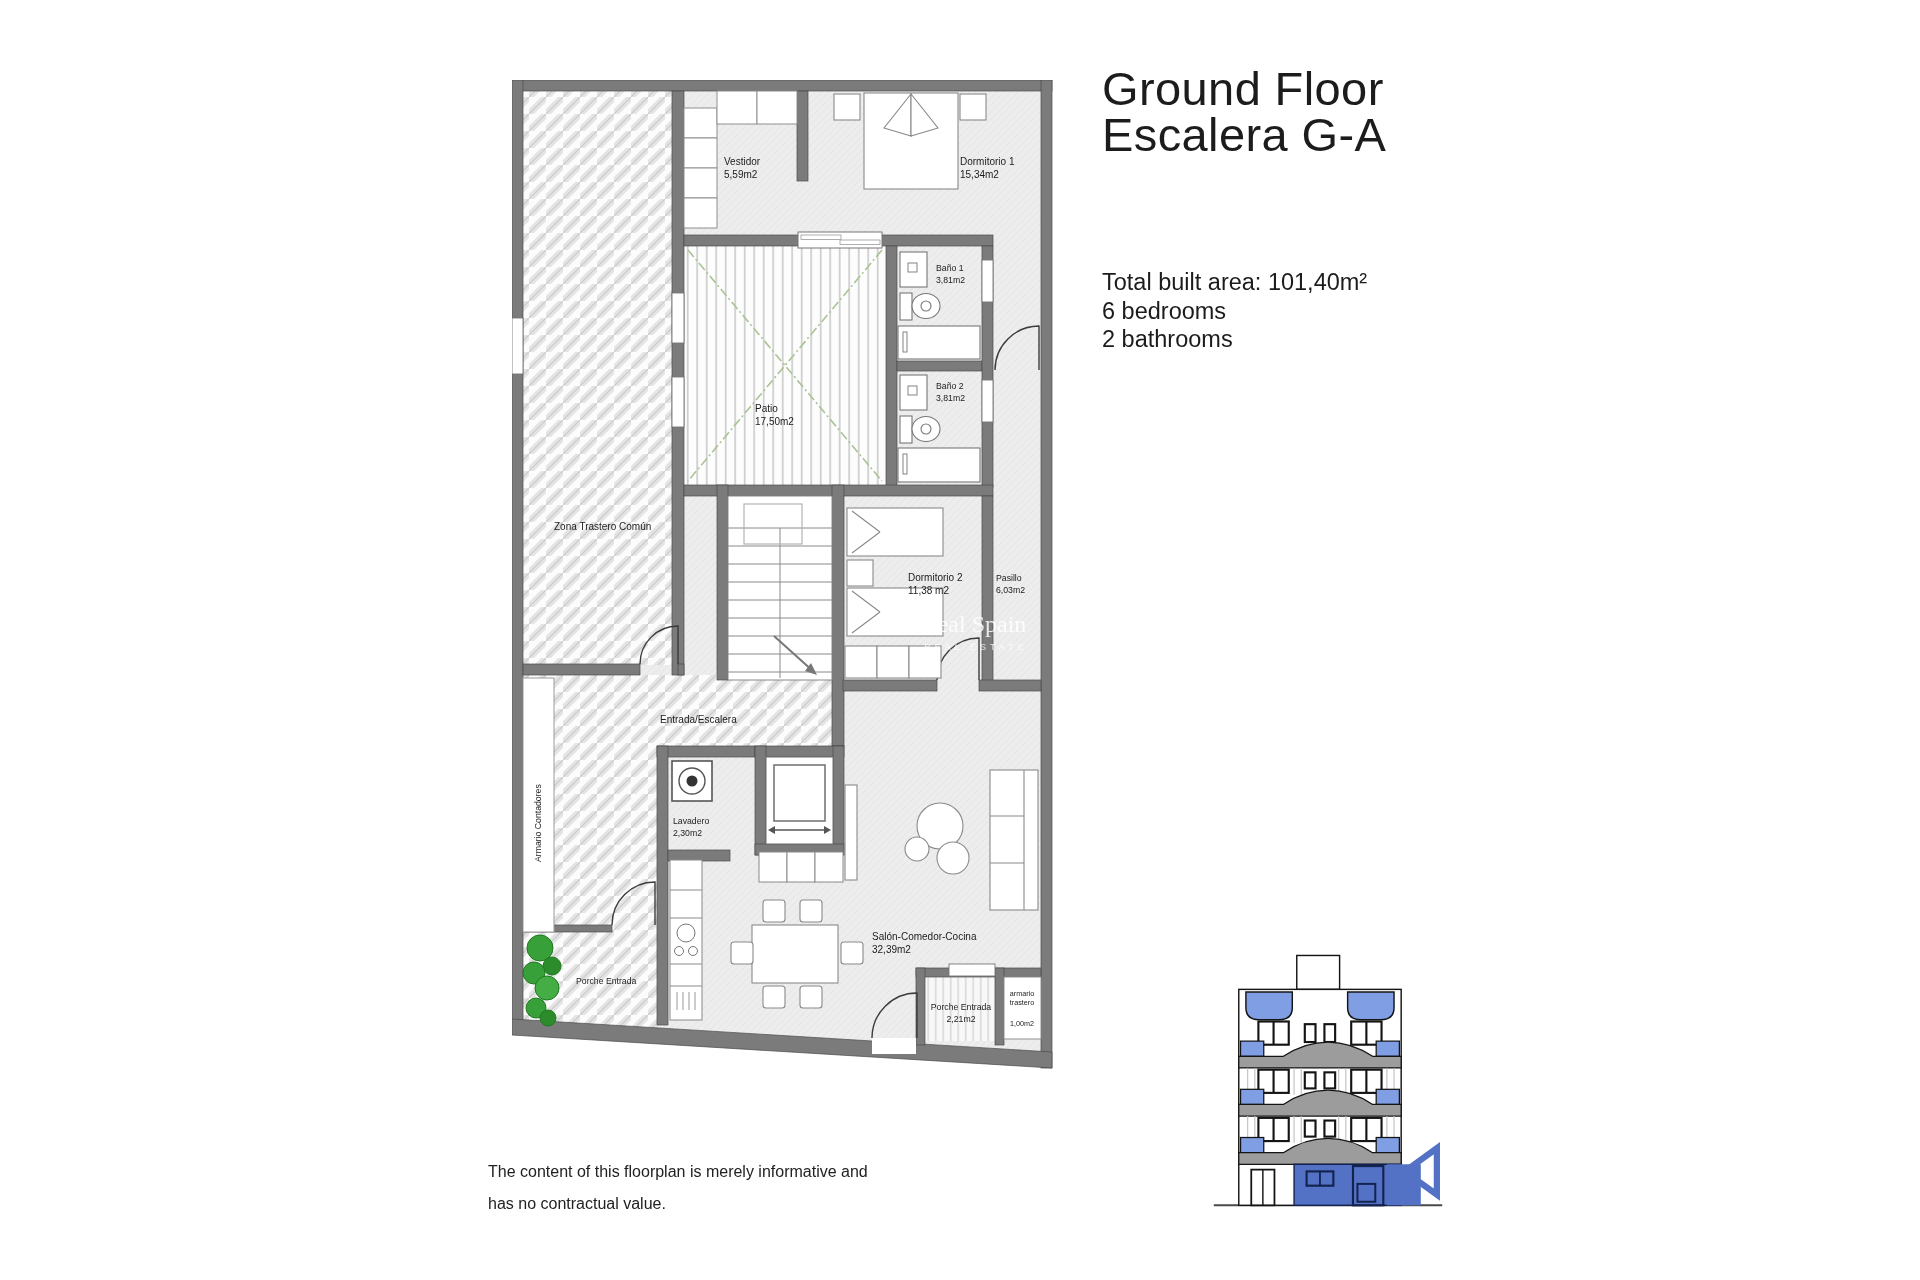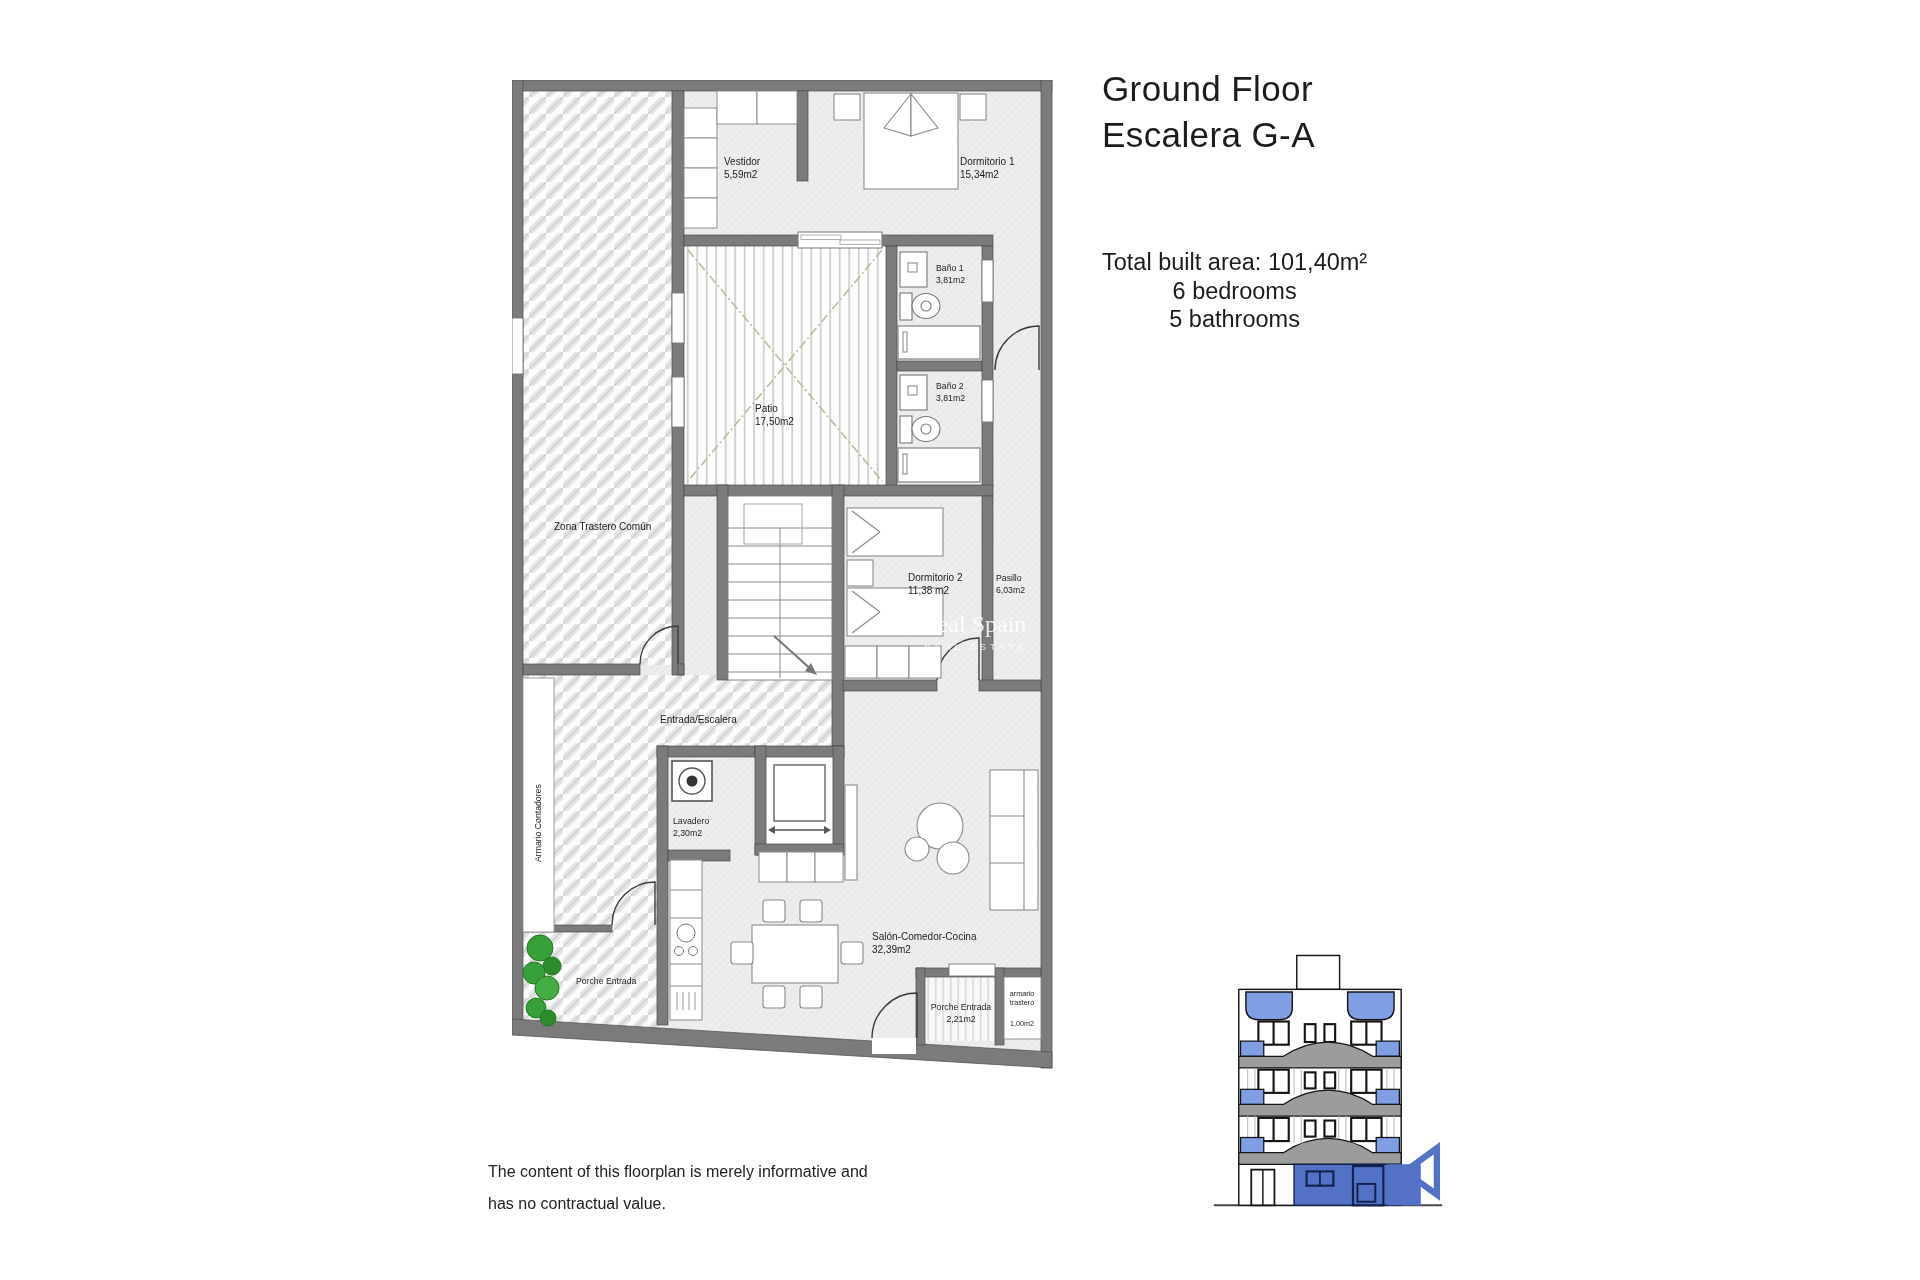--- a/index.html
+++ b/index.html
@@ -1,22 +1,22 @@
 <!DOCTYPE html>
 <html><head>
 <meta charset="utf-8">
 <style>
   html,body{margin:0;padding:0;}
   body{
     width:1920px;height:1280px;position:relative;background:#ffffff;
     font-family:"Liberation Sans",sans-serif;color:#1d1d1d;overflow:hidden;
   }
-  .title-block{position:absolute;left:1102px;top:66px;font-size:35px;line-height:46px;
+  .title-block{position:absolute;left:1102px;top:66px;font-size:47px;line-height:46px;
     font-weight:500;letter-spacing:.4px;color:#1c1c1c;}
-  .summary-block{position:absolute;left:1102px;top:248px;font-size:23.5px;line-height:28.5px;color:#1c1c1c;text-align:center;}
+  .summary-block{position:absolute;left:1102px;top:268px;font-size:23.5px;line-height:28.5px;color:#1c1c1c;}
   .disclaimer{position:absolute;left:488px;top:1156px;font-size:16px;line-height:31.5px;color:#222;}
   .plan-wrap{position:absolute;left:512px;top:80px;}
   .elev-wrap{position:absolute;left:1212px;top:936px;}
   svg text{font-family:"Liberation Sans",sans-serif;fill:#1c1c1c;}
   .lbl{font-size:10px;}
   .lbl-sm{font-size:8.7px;}
   .lbl-xs{font-size:7.2px;}
   .wm1{font-family:"Liberation Serif",serif;font-size:24px;fill:#ffffff;opacity:.85;}
   .wm2{font-size:9px;fill:#ffffff;opacity:.8;letter-spacing:4px;}
 </style>
@@ -24,21 +24,21 @@
 <body>
 
 <div class="title-block">
   <div>Ground Floor</div>
   <div>Escalera G-A</div>
 </div>
 
 <div class="summary-block">
   <div>Total built area: 101,40m²</div>
   <div>6 bedrooms</div>
-  <div>5 bathrooms</div>
+  <div>2 bathrooms</div>
 </div>
 
 <div class="disclaimer">
   <div>The content of this floorplan is merely informative and</div>
   <div>has no contractual value.</div>
 </div>
 
 <div class="plan-wrap">
 <svg width="542" height="992" viewBox="0 0 542 992">
   <defs>

